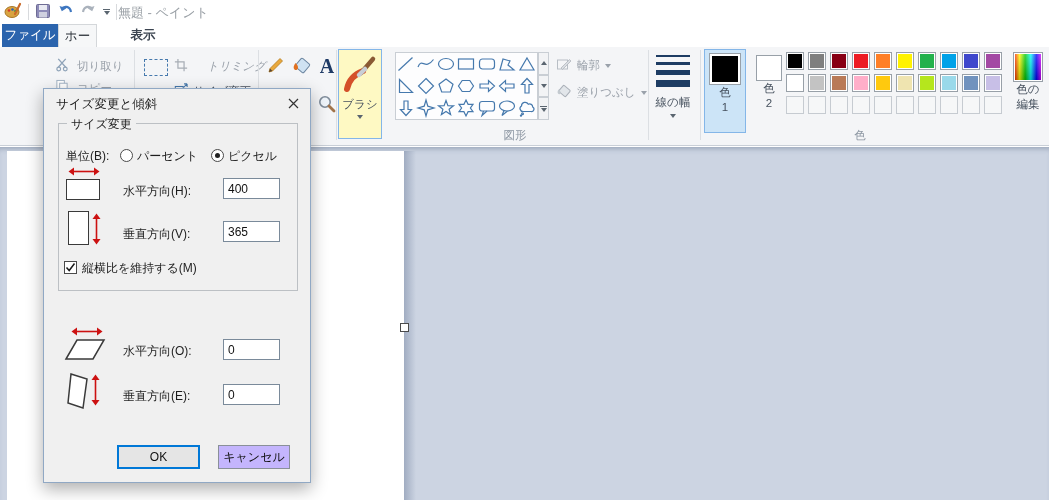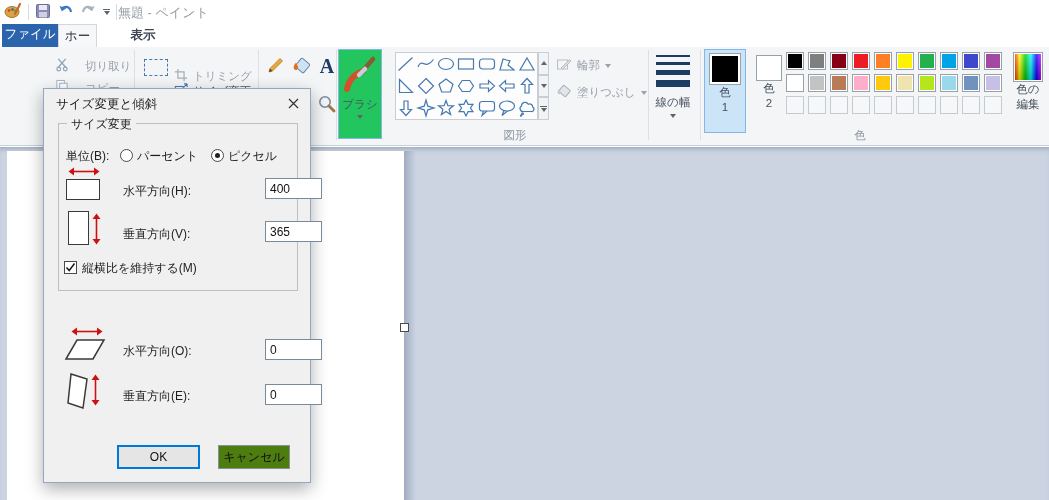--- a/index.html
+++ b/index.html
@@ -9,51 +9,51 @@
 
   
   .titlebar { position:absolute; left:0; top:0; width:100%; height:24px; background:#fff;padding-left:24px; }
   .qat { position:absolute; left:4px; top:2px; display:flex; align-items:center; gap:6px; height:20px; }
   .qat-sep { width:1px; height:16px; background:#d8dadd; }
   .title-text { position:absolute; left:118px; top:4px; color:#9aa0a6; font-size:13px; white-space:nowrap; }
 
   
   .tabs { position:absolute; left:0; top:24px; width:100%; height:23px; background:#fff; }
   .tab { position:absolute; top:0; height:23px; line-height:23px; text-align:center; font-size:12.5px; }
-  .tab-file { left:2px; width:56px; background:#2b64ad; color:#fff;font-family:Liberation Mono, monospace; }
+  .tab-file { left:2px; width:56px; background:#2b64ad; color:#fff; }
   .tab-home { left:58px; width:39px; background:#f6f7f8; color:#2b3138; border:1px solid #d4d7da; border-bottom:none; }
   .tab-view { left:112px; width:62px; color:#3b4450;font-weight:bold; }
 
   
   .ribbon { position:absolute; left:0; top:47px; width:100%; height:99px; background:#f4f5f7; border-bottom:1px solid #c9cfd7; }
   .rsep { position:absolute; top:3px; width:1px; height:90px; background:#dcdfe3; }
   .group-label { position:absolute; bottom:2px; font-size:11.5px; color:#8d97a3; text-align:center; }
   .rbtn-label { font-size:11.5px; color:#46515e; }
   .disabled-label { color:#9aa1aa; }
   .caret { width:0; height:0; border-left:3.5px solid transparent; border-right:3.5px solid transparent; border-top:4px solid #5a6570; }
   .caret.gray { border-top-color:#9aa1aa; }
 
   
   .paste-btn { position:absolute; left:6px; top:2px; width:42px; height:93px; display:flex; flex-direction:column; align-items:center; }
   .paste-btn .rbtn-label { margin-top:2px; }
   .cutcopy { position:absolute; left:55px; top:8px; }
-  .cc-row { display:flex; align-items:center; gap:16px; height:22px;text-align:center; }
+  .cc-row { display:flex; align-items:center; gap:8px; height:22px;text-align:center; }
 
   
   .select-btn { position:absolute; left:140px; top:6px; width:32px; height:28px; display:flex; align-items:center; justify-content:center; }
   .select-rect { width:24px; height:17px; border:1px dashed #4679ad; }
-  .img-row1 { position:absolute; left:174px; top:21px; display:flex; gap:5px; align-items:center; }
+  .img-row1 { position:absolute; left:174px; top:11px; display:flex; gap:19px; align-items:center;font-style:italic; }
   .img-row2 { position:absolute; left:174px; top:36px; display:flex; gap:5px; align-items:center; }
 
   
   .tool-cell { position:absolute; width:26px; height:28px; display:flex; align-items:center; justify-content:center; }
   .text-tool { font-family:"Liberation Serif","DejaVu Serif",serif; font-weight:bold; font-size:20px; color:#1e3a66; }
 
   
-  .brush-btn { position:absolute; left:338px; top:2px; width:44px; height:90px; background:#22c55e; border:1px solid #84b6e8; display:flex; flex-direction:column; align-items:center; }
+  .brush-btn { position:absolute; left:338px; top:2px; width:44px; height:90px; background:#fef9c3; border:1px solid #84b6e8; display:flex; flex-direction:column; align-items:center; }
   .brush-btn .rbtn-label { margin-top:1px; }
 
   
   .shapes-panel { position:absolute; left:395px; top:5px; width:143px; height:68px; background:#fdfdfe; border:1px solid #c9ced4; display:grid; grid-template-columns:repeat(7,1fr); }
   .shape-cell { width:20px; height:22px; display:flex; align-items:center; justify-content:center; }
   .shape-cell svg { stroke:#4679ad; fill:none; stroke-width:1.2; }
   .shapes-scroll { position:absolute; left:538px; top:5px; width:11px; height:68px; display:flex; flex-direction:column; }
   .sbtn { flex:1; background:#f2f3f5; border:1px solid #c9ced4; display:flex; align-items:center; justify-content:center; }
   .tri-up { width:0; height:0; border-left:3px solid transparent; border-right:3px solid transparent; border-bottom:4px solid #5a6570; }
   .tri-dn { width:0; height:0; border-left:3px solid transparent; border-right:3px solid transparent; border-top:4px solid #5a6570; }
@@ -95,28 +95,28 @@
   
   .dialog { position:absolute; left:43px; top:88px; width:268px; height:395px; background:#f0f0f0;
     border:1px solid #90a8c4; box-shadow:0 6px 16px rgba(0,0,0,.32); }
   .dlg-title { position:absolute; left:12px; top:7px; font-size:12.5px; color:#1d1d1d; }
   .dlg-close { position:absolute; right:6px; top:4px; width:22px; height:20px; display:flex; align-items:center; justify-content:center; }
   .groupbox { position:absolute; left:14px; width:240px; border:1px solid #bcc0c4; }
   .gb-resize { top:34px; height:168px; }
   .gb-skew { top:217px; height:120px; }
   .gb-label { position:absolute; left:8px; top:-8px; background:#f0f0f0; padding:0 4px; font-size:12px; color:#1d1d1d; }
   .dlg-text { position:absolute; font-size:12px; color:#1d1d1d; white-space:nowrap; }
-  .dlg-input { position:absolute; width:57px; height:21px; border:1px solid #7a8a9a; background:#fff; font-size:12px; padding:0 4px; font-family:inherit; color:#111;margin-left:42px; }
+  .dlg-input { position:absolute; width:57px; height:21px; border:1px solid #7a8a9a; background:#fff; font-size:12px; padding:0 4px; font-family:inherit; color:#111; }
   .radio { position:absolute; width:13px; height:13px; border:1px solid #4a4a4a; border-radius:50%; background:#fff; }
   .radio .dot { position:absolute; left:3px; top:3px; width:5px; height:5px; border-radius:50%; background:#222; display:none; }
   .radio.checked .dot { display:block; }
   .checkbox { position:absolute; width:13px; height:13px; border:1px solid #4a4a4a; background:#fff; }
   .rect-icon { position:absolute; background:#fff; border:1.5px solid #3a3a3a; }
   .ok-btn { position:absolute; left:73px; top:356px; width:83px; height:24px; background:#e5e5e5; border:2px solid #0078d7; font-size:12px; font-family:inherit; color:#111; }
-  .cancel-btn { position:absolute; left:174px; top:356px; width:72px; height:24px; background:#4d7c0f; border:1px solid #8a9099; font-size:12px; font-family:inherit; color:#111; }
+  .cancel-btn { position:absolute; left:174px; top:356px; width:72px; height:24px; background:#c4b5fd; border:1px solid #8a9099; font-size:12px; font-family:inherit; color:#111; }
 </style>
 </head>
 <body>
 
 <div id="app">
 
   <div class="titlebar">
     <div class="qat">
       <span>
         <svg width="18" height="18" viewBox="0 0 18 18">

